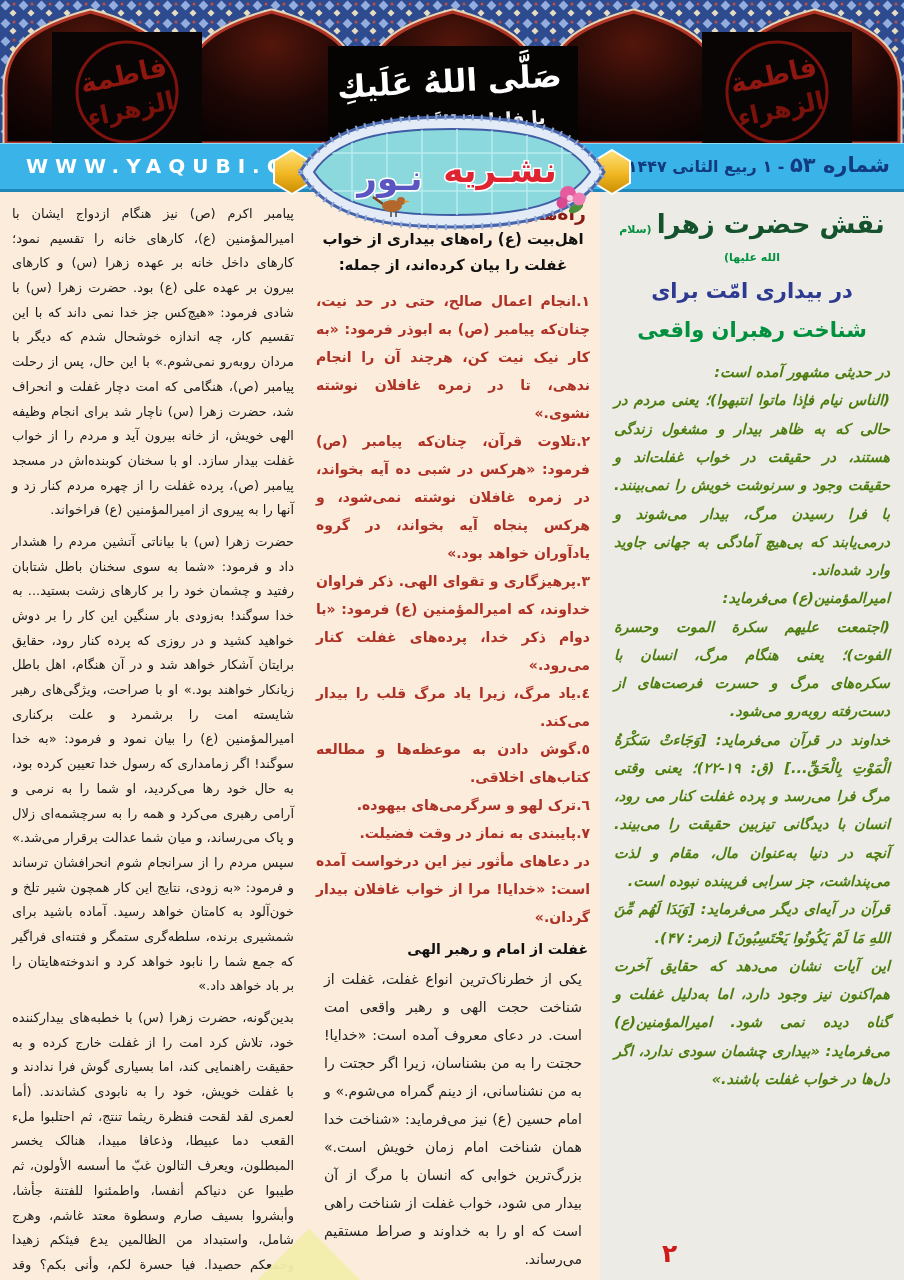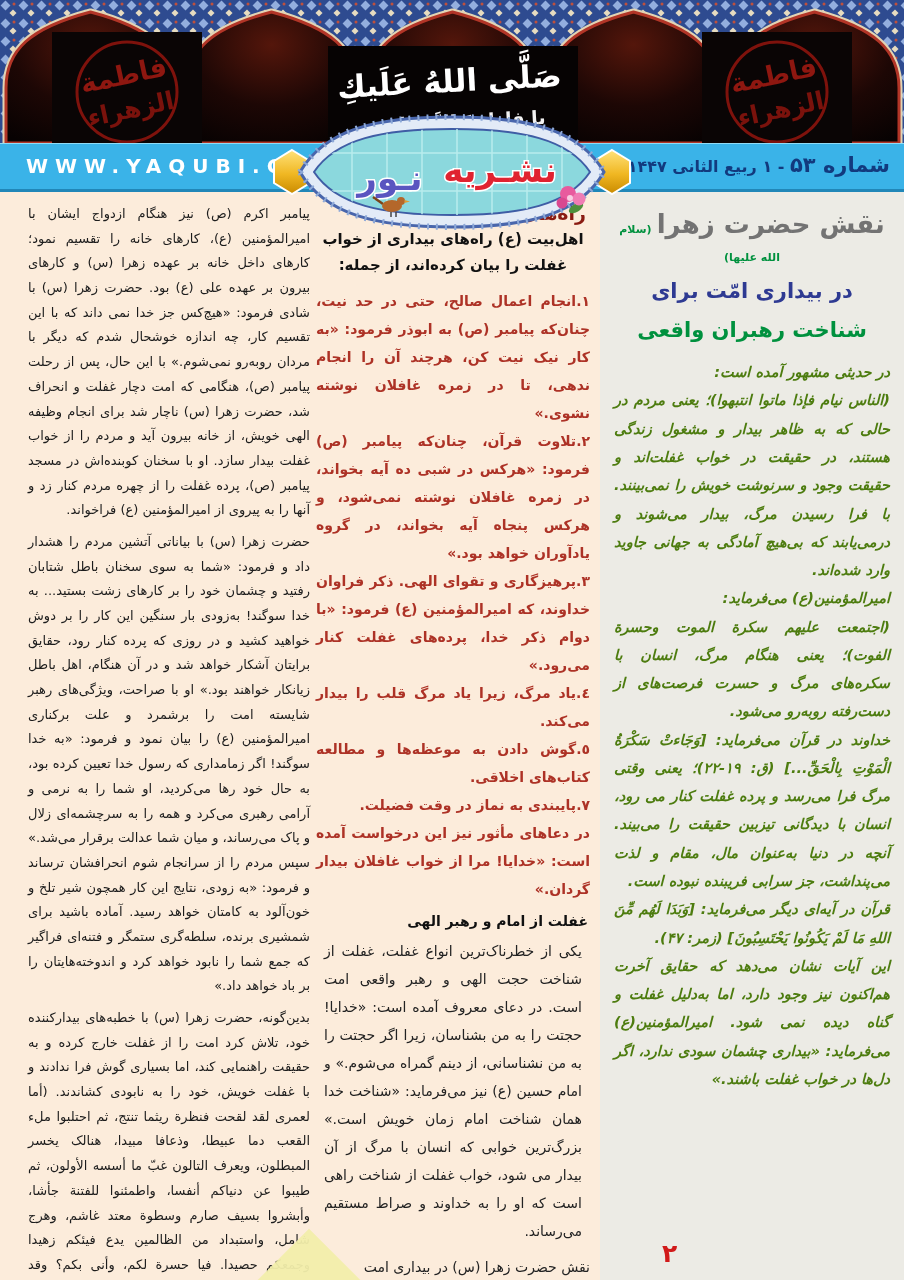--- a/index.html
+++ b/index.html
@@ -23,26 +23,26 @@
     position:absolute;right:14px;top:9px;color:#123a7e;font-weight:bold;font-size:16px;
   }
   .issue-info .issue-no{font-size:21px;}
   .cartouche{position:absolute;left:272px;top:108px;z-index:3;}
   .corner-deco{
     position:absolute;left:272px;bottom:-38px;width:74px;height:74px;
     background:#f2eeab;transform:rotate(45deg);opacity:.95;z-index:1;
   }
   
   .col{position:absolute;top:192px;height:1088px;box-sizing:border-box;overflow:hidden;}
-  .col-left{left:16px;width:306px;padding:10px 12px 6px 12px;}
+  .col-left{left:0;width:306px;padding:10px 12px 6px 12px;}
   .col-middle{left:306px;width:294px;padding:6px 10px;}
   .col-right{left:600px;width:304px;background:#ecebe5;padding:10px 14px;}
   
   .title-block{text-align:center;margin:2px 0 12px 0;line-height:1.55;}
-  .t-red{color:#737373;font-size:26px;font-weight:bold;}
+  .t-red{color:#14532d;font-size:26px;font-weight:bold;}
   .t-note{color:#00913e;font-size:11px;font-weight:bold;}
   .t-blue{color:#2e3a92;font-size:21px;font-weight:bold;margin-top:6px;}
   .t-green{color:#00913e;font-size:21px;font-weight:bold;margin-top:6px;}
   .right-body p{
     margin:0;color:#4d7c0f;font-size:14.5px;font-weight:bold;
     line-height:1.95;text-align:justify;font-style:italic;
   }
   .page-num{
     position:absolute;bottom:12px;left:62px;color:#d11a1a;
     font-size:25px;font-weight:bold;
@@ -180,20 +180,21 @@
   </div>
 
   <div class="col col-middle">
     <div class="mid-h1">راه‌های درمان غفلت</div>
     <div class="mid-intro">اهل‌بیت (ع) راه‌های بیداری از خواب غفلت را بیان کرده‌اند، از جمله:</div>
     <p class="mid-item">۱.انجام اعمال صالح، حتی در حد نیت، چنان‌که پیامبر (ص) به ابوذر فرمود: «به کار نیک نیت کن، هرچند آن را انجام ندهی، تا در زمره غافلان نوشته نشوی.»</p>
     <p class="mid-item">۲.تلاوت قرآن، چنان‌که پیامبر (ص) فرمود: «هرکس در شبی ده آیه بخواند، در زمره غافلان نوشته نمی‌شود، و هرکس پنجاه آیه بخواند، در گروه یادآوران خواهد بود.»</p>
     <p class="mid-item">۳.پرهیزگاری و تقوای الهی. ذکر فراوان خداوند، که امیرالمؤمنین (ع) فرمود: «با دوام ذکر خدا، پرده‌های غفلت کنار می‌رود.»</p>
     <p class="mid-item">٤.یاد مرگ، زیرا یاد مرگ قلب را بیدار می‌کند.</p>
     <p class="mid-item">٥.گوش دادن به موعظه‌ها و مطالعه کتاب‌های اخلاقی.</p>
+    <p class="mid-item">٦.ترک لهو و سرگرمی‌های بیهوده.</p>
     <p class="mid-item">۷.پایبندی به نماز در وقت فضیلت.</p>
     <p class="mid-dua">در دعاهای مأثور نیز این درخواست آمده است: «خدایا! مرا از خواب غافلان بیدار گردان.»</p>
     <div class="mid-h2">غفلت از امام و رهبر الهی</div>
     <p class="mid-body">یکی از خطرناک‌ترین انواع غفلت، غفلت از شناخت حجت الهی و رهبر واقعی امت است. در دعای معروف آمده است: «خدایا! حجتت را به من بشناسان، زیرا اگر حجتت را به من نشناسانی، از دینم گمراه می‌شوم.» و امام حسین (ع) نیز می‌فرماید: «شناخت خدا همان شناخت امام زمان خویش است.» بزرگ‌ترین خوابی که انسان با مرگ از آن بیدار می شود، خواب غفلت از شناخت راهی است که او را به خداوند و صراط مستقیم می‌رساند.</p>
     <p class="mid-sub">نقش حضرت زهرا (س) در بیداری امت</p>
     <p class="mid-body">حضرت فاطمه زهرا (س) زنی نبود که از خانه بیرون رود، زیرا خود فرموده بود: «بهترین حالت برای زن آن است که نه مردی او را ببیند و نه او مردی را.»</p>
   </div>
 
   <div class="col col-right">
     <div class="title-block">

